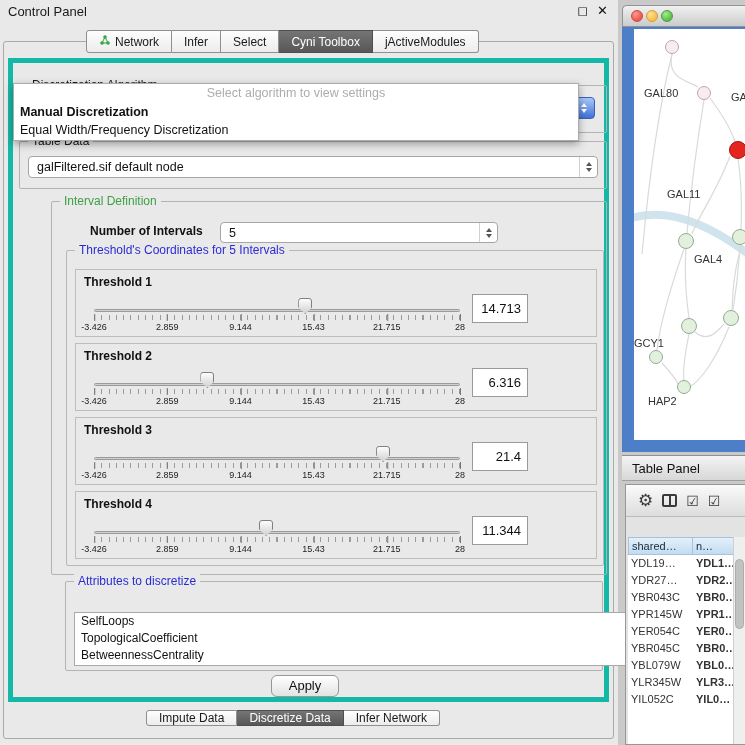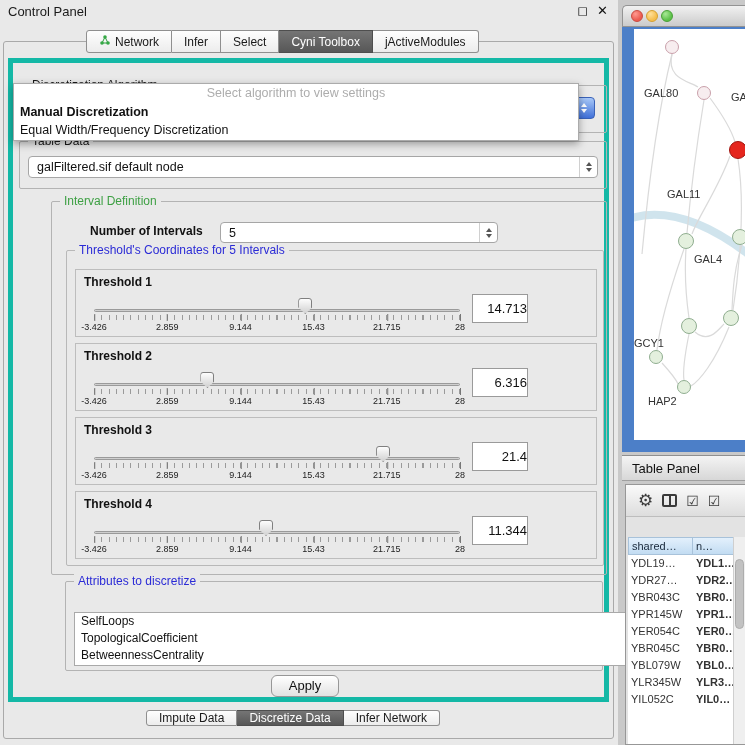--- a/index.html
+++ b/index.html
@@ -66,21 +66,21 @@
   .thumb { position:absolute; top:2px; width:14px; height:16px;
     background:linear-gradient(#fdfdfd,#d2d2d2); border:1px solid #7f7f7f;
     border-radius:3px 3px 2px 2px; clip-path:polygon(0 0,100% 0,100% 58%,50% 100%,0 58%); z-index:2; }
   .tickminor { position:absolute; left:0; right:0; top:19px; height:5px;
     background:repeating-linear-gradient(to right,#9a9a9a 0,#9a9a9a 1px,transparent 1px,transparent 7.3px); }
   .ticklabels { position:absolute; left:0; right:0; top:26px; height:12px; }
   .ticklabel { position:absolute; top:0; transform:translateX(-50%); font-size:9px; color:#222; }
   .ticklabel::before { content:""; position:absolute; left:50%; top:-8px; width:1px; height:7px; background:#777; }
   .thr-value { position:absolute; left:396px; top:24px; width:56px; height:29px; background:#fff;
     border:1px solid #9a9a9a; font-size:13px; color:#111; text-align:right;
-    line-height:27px; }
+    padding-right:6px; line-height:27px; }
 
   .list { position:absolute; left:8px; top:30px; width:606px; height:54px; background:#fff;
     border:1px solid #a9a9a9; overflow:hidden; }
   .list-item { font-size:12px; line-height:17px; padding-left:6px; color:#111; white-space:nowrap; }
   .list-scroll { position:absolute; right:0; top:0; bottom:0; width:11px; background:#f0f0f0;
     border-left:1px solid #cfcfcf; }
   .list-thumb { position:absolute; left:1px; right:1px; top:2px; height:42px; background:#bdbdbd;
     border:1px solid #a8a8a8; border-radius:4px; }
   .attrs-label { position:absolute; left:8px; top:28px; font-size:12px; font-weight:bold; color:#111; }
   .count-label { position:absolute; left:38px; top:22px; font-size:12px; font-weight:bold; color:#111; }

